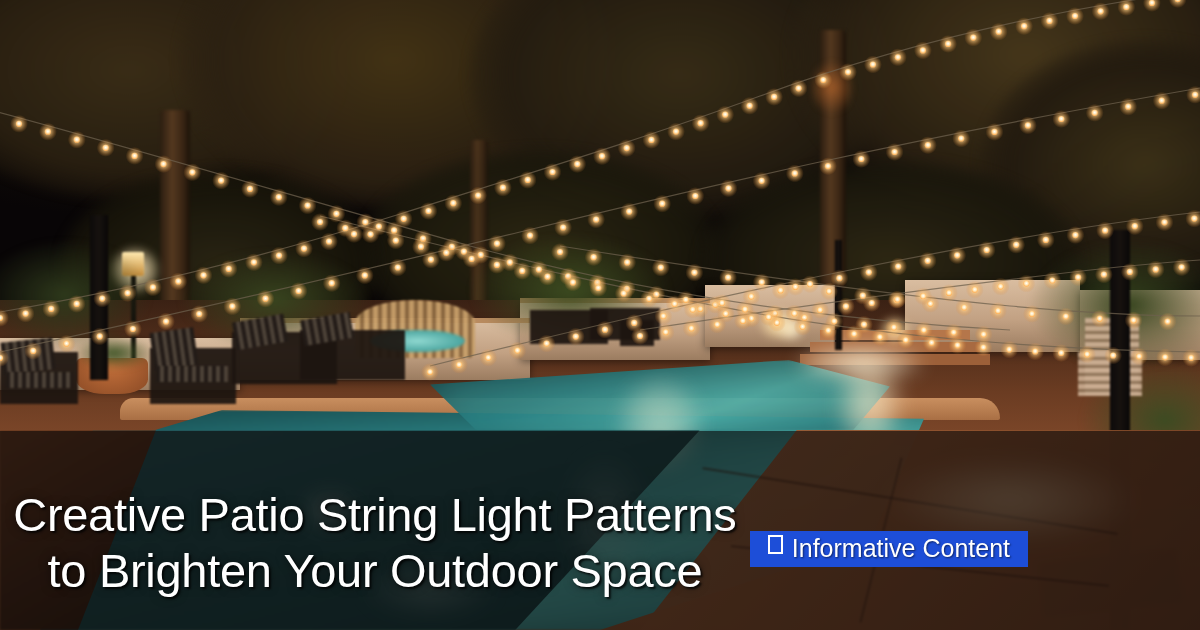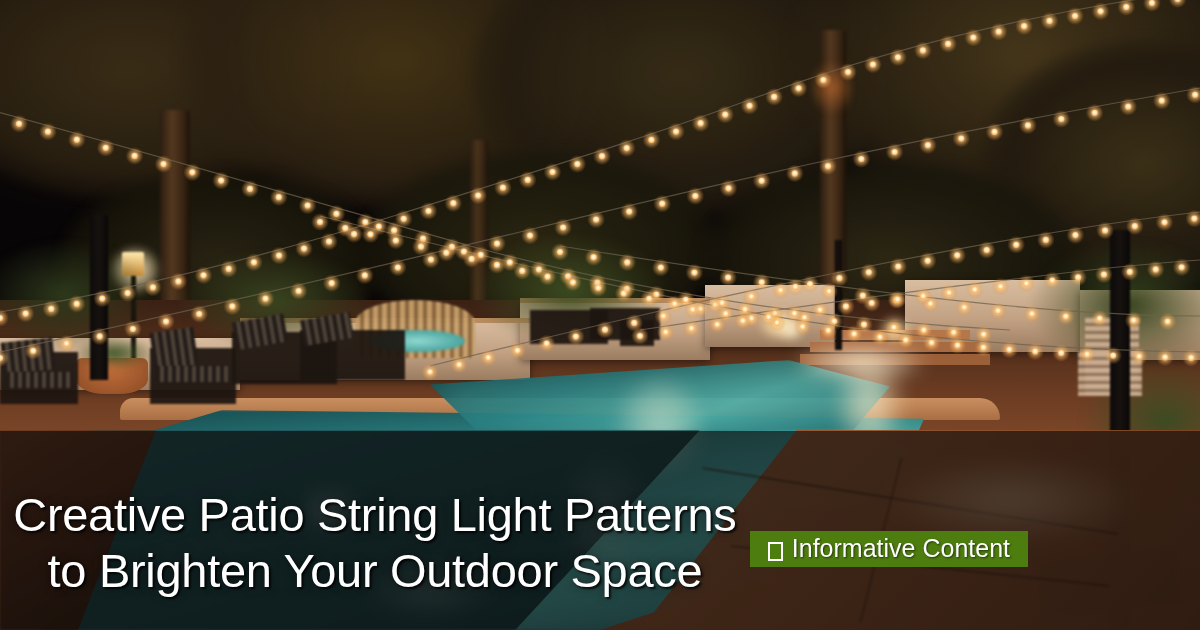--- a/index.html
+++ b/index.html
@@ -165,27 +165,27 @@
     line-height: 56px;
     font-weight: 400;
     letter-spacing: -0.3px;
     text-shadow:
       2px 2px 2px rgba(0,0,0,.75),
       0 0 10px rgba(0,0,0,.5);
     font-family: "Liberation Sans", sans-serif;
   }
   .badge {
     margin-top: 13px;
-    background: #4d7c0f;
+    background: #1d4ed8;
     color: #ffffff;
     font-size: 25px;
     line-height: 26px;
     padding: 4px 18px 6px 18px;
     display: inline-flex;
-    align-items: flex-end;
+    align-items: flex-start;
     gap: 9px;
     font-family: "Liberation Sans", sans-serif;
     text-shadow: 1px 1px 2px rgba(0,0,0,.55);
     white-space: nowrap;
   }
   .badge-icon {
     display: inline-block;
     width: 15px;
     height: 19px;
     border: 2px solid #ffffff;

